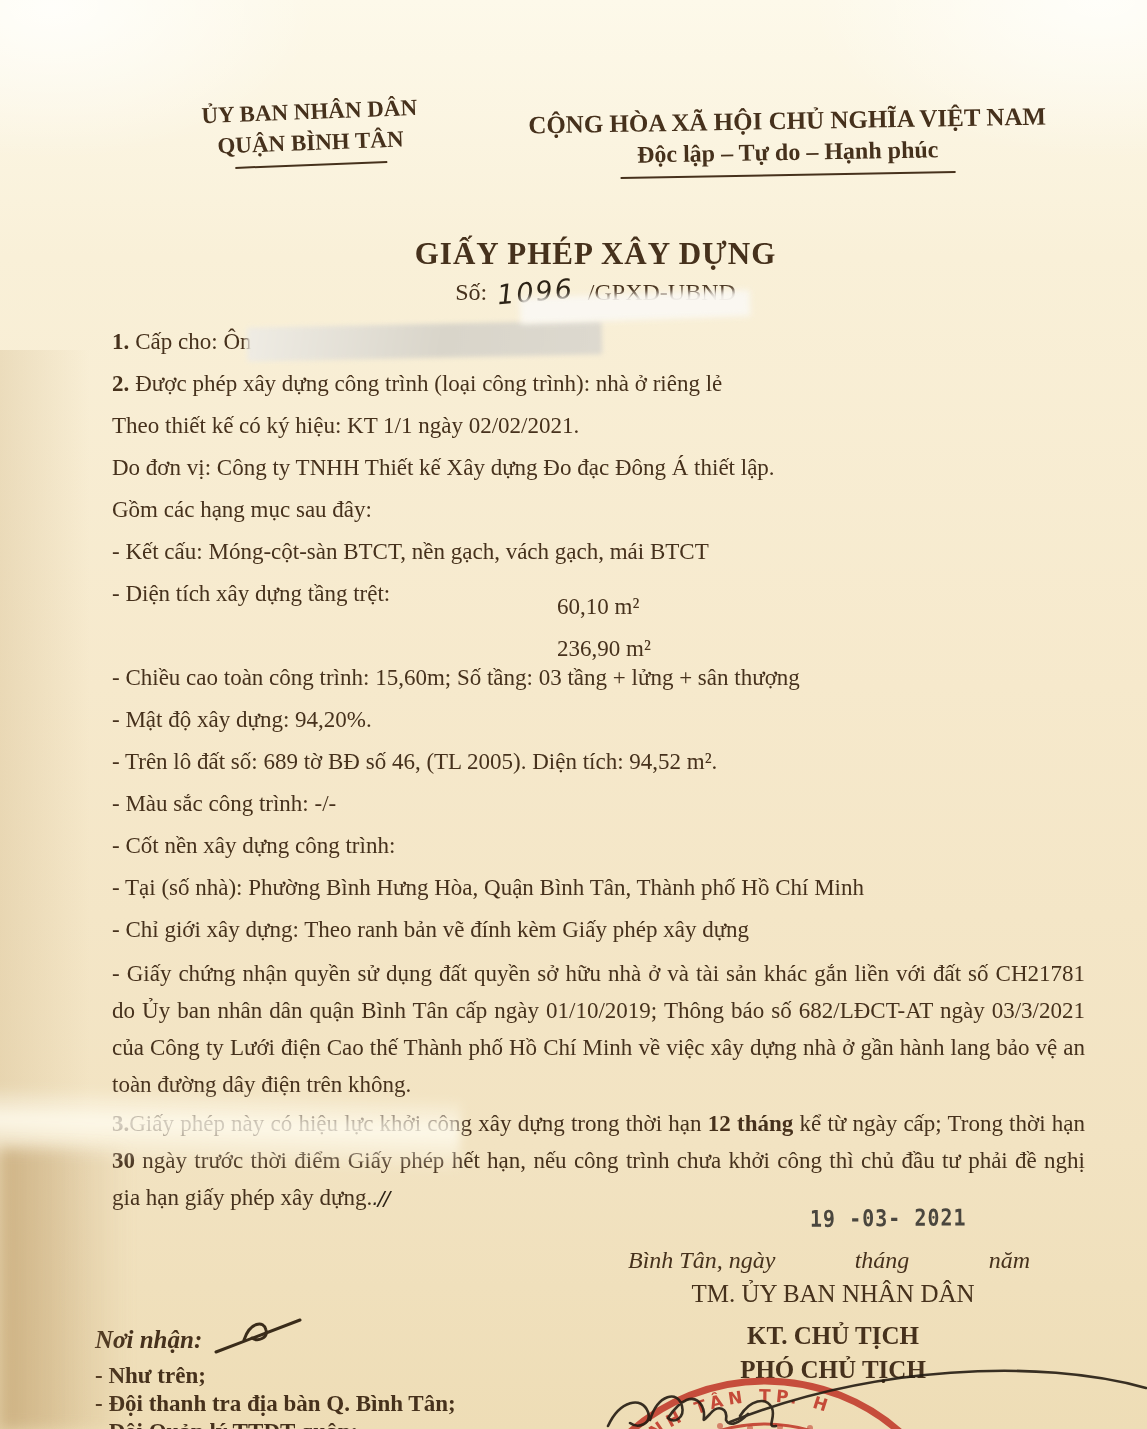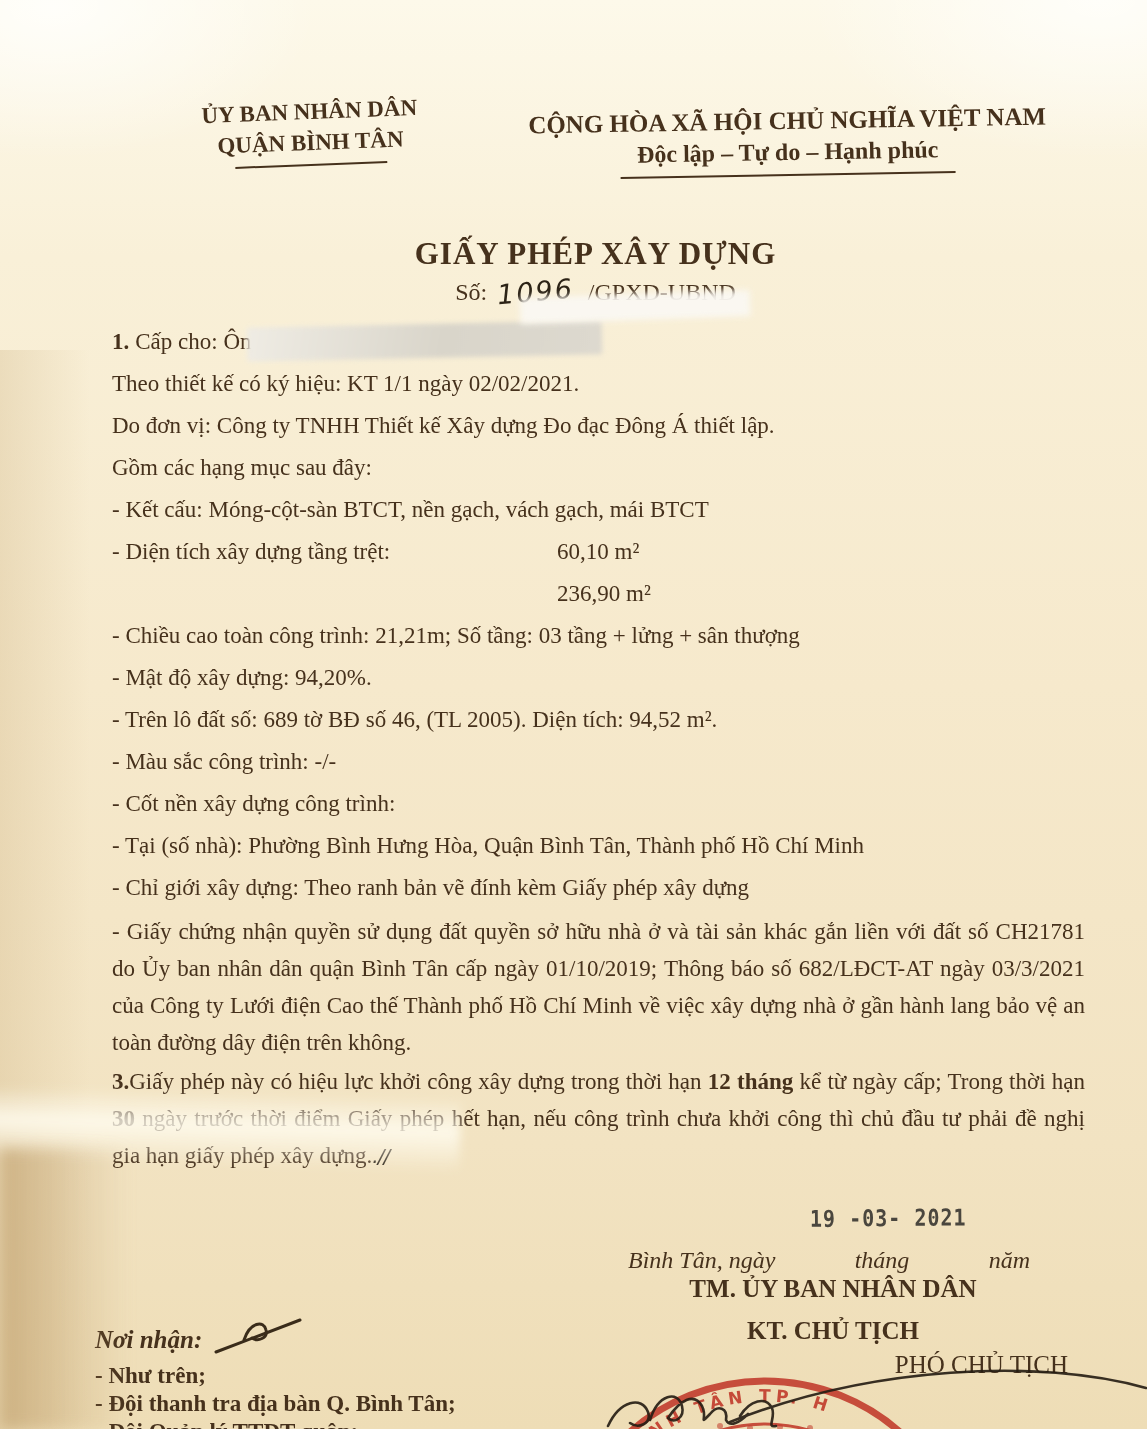--- a/index.html
+++ b/index.html
@@ -34,43 +34,43 @@
   .doc-title{margin:0;font-size:31px;font-weight:bold;letter-spacing:1px;}
   .doc-number{margin-top:3px;font-size:24px;}
   .handwritten-number{display:inline-block;font-family:"DejaVu Sans",sans-serif;font-style:italic;
     font-size:27px;color:var(--pen,#2c2316);transform:rotate(-5deg) translateY(1px);
     letter-spacing:2px;margin:0 14px 0 10px;}
   
   .doc-body{position:absolute;left:112px;top:323px;width:973px;font-size:23px;}
   .line{position:relative;height:42px;line-height:38px;white-space:nowrap;}
   .line b{margin-right:6px;}
   .indent{padding-left:10px;}
-  .spec-value{position:absolute;left:445px;top:0;line-height:38px;}
+  .spec-value{position:absolute;left:445px;top:13px;line-height:38px;}
   .para{margin:2px 0 0;text-align:justify;line-height:37px;}
   .para b{}
   .pen-mark{font-style:italic;color:var(--pen,#2c2316);font-family:"DejaVu Sans",sans-serif;
     font-size:20px;letter-spacing:-1px;}
   
   .redaction{display:inline-block;vertical-align:-9px;border-radius:2px;filter:blur(2.5px);}
   .r1{width:355px;height:34px;margin-left:-16px;transform:rotate(-1.2deg);
     background:linear-gradient(100deg,#efece4,var(--redaction,#d9d5ca) 55%,#ddd9cf);}
   .r2{width:252px;height:36px;margin:0 10px 0 8px;vertical-align:-11px;
     background:linear-gradient(100deg,#edebe0,var(--redaction,#d9d5ca) 60%,#d6d2c6);}
   .r-top{position:absolute;left:520px;top:294px;width:230px;height:26px;
     background:rgba(250,248,242,.95);filter:blur(3px);transform:rotate(-2deg);}
   
   .date-stamp{position:absolute;left:810px;top:1206px;font-family:"DejaVu Sans Mono","DejaVu Sans",monospace;
     font-size:20px;font-weight:bold;color:var(--stampgray,#4a463e);letter-spacing:1px;
     transform:scaleY(1.15) rotate(-.5deg);white-space:nowrap;}
   .sign-block{position:absolute;left:598px;top:1245px;width:470px;text-align:center;}
   .place-date{display:flex;justify-content:space-between;padding:0 38px 0 30px;
     font-style:italic;font-size:24px;line-height:30px;}
-  .sign-block .s1{font-size:25px;font-weight:bold;}
+  .sign-block .s1{font-size:25px;font-weight:normal;margin-top:5px;}
   .sign-block .s2{font-size:25px;font-weight:bold;margin-top:14px;}
-  .sign-block .s3{font-size:25px;font-weight:normal;margin-top:6px;text-align:right;}
+  .sign-block .s3{font-size:25px;font-weight:bold;margin-top:6px;}
   
   .recipients{position:absolute;left:95px;top:1312px;font-size:23px;font-weight:bold;}
   .recip-label{font-size:25px;font-style:italic;display:inline-block;margin-bottom:8px;}
   .recip-flourish{vertical-align:-6px;margin-left:8px;}
   .recipients .line-r{line-height:28px;height:28px;white-space:nowrap;}
   .stamp-svg{position:absolute;left:510px;top:1372px;}
   .signature-svg{position:absolute;left:590px;top:1330px;}
 </style>
 </head>
 <body>
@@ -96,40 +96,43 @@
     <h1 class="doc-title">GIẤY PHÉP XÂY DỰNG</h1>
     <div class="doc-number">
       <span>Số:</span><span class="handwritten-number">1096</span><span>/GPXD-UBND</span>
     </div>
   </div>
 
   <main class="doc-body">
     <div class="line">
       <b>1.</b><span>Cấp cho: Ông</span><span class="redaction r1"></span>
     </div>
+    <div class="line">
+      <b>2.</b><span>Được phép xây dựng công trình (loại công trình): nhà ở riêng lẻ</span>
+    </div>
     <div class="line">Theo thiết kế có ký hiệu: KT 1/1 ngày 02/02/2021.</div>
     <div class="line">Do đơn vị: Công ty TNHH Thiết kế Xây dựng Đo đạc Đông Á thiết lập.</div>
     <div class="line">Gồm các hạng mục sau đây:</div>
 
     <div class="spec-list">
 
         <div class="line">
           <span class="spec-label">- Kết cấu: Móng-cột-sàn BTCT, nền gạch, vách gạch, mái BTCT</span>
         </div>
 
         <div class="line">
           <span class="spec-label">- Diện tích xây dựng tầng trệt:</span><span class="spec-value">60,10 m²</span>
         </div>
 
         <div class="line">
           <span class="spec-value">236,90 m²</span>
         </div>
 
         <div class="line">
-          <span class="spec-label">- Chiều cao toàn công trình: 21,21m; Số tầng: 03 tầng + lửng + sân thượng</span>
+          <span class="spec-label">- Chiều cao toàn công trình: 15,60m; Số tầng: 03 tầng + lửng + sân thượng</span>
         </div>
 
         <div class="line">
           <span class="spec-label">- Mật độ xây dựng: 94,20%.</span>
         </div>
 
         <div class="line">
           <span class="spec-label">- Trên lô đất số: 689 tờ BĐ số 46, (TL 2005). Diện tích: 94,52 m².</span>
         </div>
 

